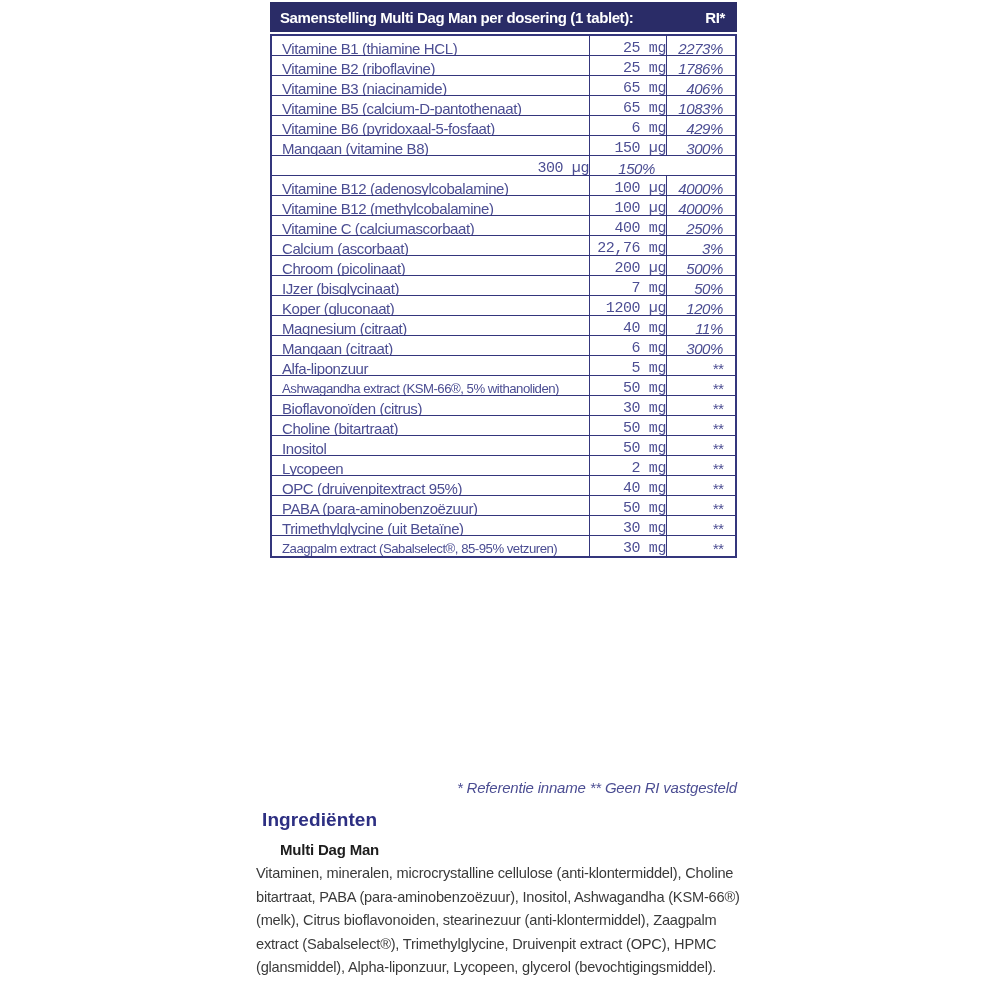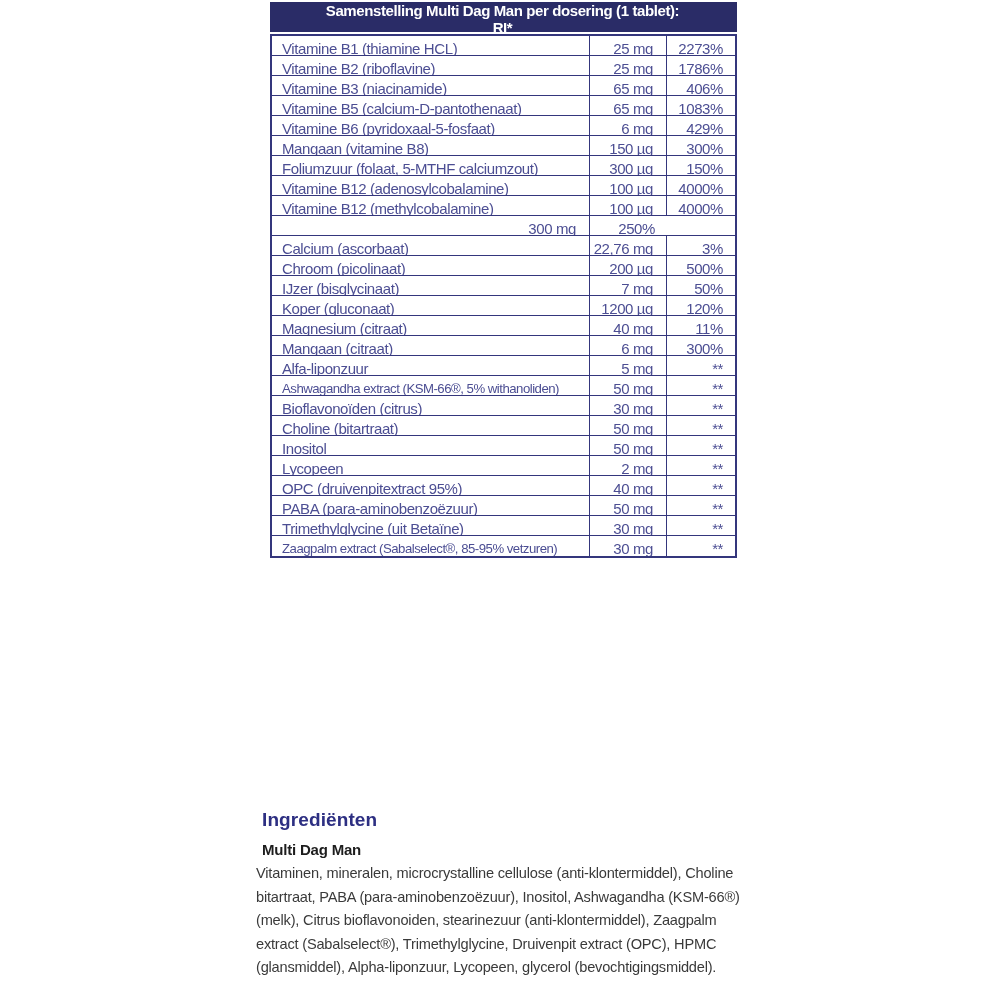--- a/index.html
+++ b/index.html
@@ -27,21 +27,20 @@
     width: 467px;
   }
   .t-header {
     width: 467px; height: 30px;
     background: var(--c-header-bg);
     color: var(--c-white);
     display: flex; justify-content: space-between; align-items: center;
     padding: 0 12px 0 10px;
     font-weight: bold; font-size: 15px; letter-spacing: -0.4px;
     margin-bottom: 2px;
-    flex-direction: column;
   }
   .t-body {
     width: 467px;
     border: 2px solid var(--c-border);
     background: #ffffff;
   }
   .trow {
     display: grid;
     grid-template-columns: 318px 77px 68px;
     height: 20px;
@@ -51,22 +50,22 @@
   .cell {
     color: var(--c-cell-text);
     font-size: 15px;
     line-height: 26px;
     letter-spacing: -0.4px;
     white-space: nowrap;
     overflow: hidden;
   }
   .cell.name  { padding-left: 10px; border-right: 1.5px solid var(--c-border); }
   .cell.name.tight { font-size: 13.2px; letter-spacing: -0.5px; }
-  .cell.amount{ text-align: right; padding-right: 13px; border-right: 1.5px solid var(--c-border); }
-  .cell.ri    { text-align: right; padding-right: 12px; }
+  .cell.amount{ text-align: right; border-right: 1.5px solid var(--c-border); font-family: Liberation Mono, monospace; }
+  .cell.ri    { text-align: right; padding-right: 12px; font-style: italic; }
 
   
   .footnote {
     position: absolute;
     left: 270px; top: 779px;
     width: 467px;
     text-align: right;
     font-style: italic;
     font-size: 15px;
     letter-spacing: -0.2px;
@@ -77,21 +76,21 @@
   .ingredients-heading {
     position: absolute;
     left: 262px; top: 809px;
     font-size: 19px;
     font-weight: bold;
     color: var(--c-heading);
     letter-spacing: 0.1px;
   }
   .product-name {
     position: absolute;
-    left: 262px; top: 841px;
+    left: 280px; top: 841px;
     font-size: 15px;
     font-weight: bold;
     color: var(--c-product);
     letter-spacing: -0.2px;
   }
   .ingredients-text {
     position: absolute;
     left: 256px; top: 862px;
     width: 486px;
     font-size: 14.6px;
@@ -135,36 +134,36 @@
           <div class="cell name">Vitamine B6 (pyridoxaal-5-fosfaat)</div>
           <div class="cell amount">6 mg</div>
           <div class="cell ri">429%</div>
         </div>
         <div class="trow">
           <div class="cell name">Mangaan (vitamine B8)</div>
           <div class="cell amount">150 µg</div>
           <div class="cell ri">300%</div>
         </div>
         <div class="trow">
-          <div class="cell name">Foliumzuur (folaat, 5-MTHF calciumzout)</div>
           <div class="cell amount">300 µg</div>
           <div class="cell ri">150%</div>
         </div>
         <div class="trow">
           <div class="cell name">Vitamine B12 (adenosylcobalamine)</div>
           <div class="cell amount">100 µg</div>
           <div class="cell ri">4000%</div>
         </div>
         <div class="trow">
           <div class="cell name">Vitamine B12 (methylcobalamine)</div>
           <div class="cell amount">100 µg</div>
           <div class="cell ri">4000%</div>
         </div>
         <div class="trow">
-          <div class="cell amount">300 mg</div>
+          <div class="cell name">Vitamine C (calciumascorbaat)</div>
+          <div class="cell amount">400 mg</div>
           <div class="cell ri">250%</div>
         </div>
         <div class="trow">
           <div class="cell name">Calcium (ascorbaat)</div>
           <div class="cell amount">22,76 mg</div>
           <div class="cell ri">3%</div>
         </div>
         <div class="trow">
           <div class="cell name">Chroom (picolinaat)</div>
           <div class="cell amount">200 µg</div>
@@ -236,20 +235,21 @@
           <div class="cell ri">**</div>
         </div>
         <div class="trow">
           <div class="cell name tight">Zaagpalm extract (Sabalselect®, 85-95% vetzuren)</div>
           <div class="cell amount">30 mg</div>
           <div class="cell ri">**</div>
         </div>
       </div>
   </div>
 
+  <div class="footnote">* Referentie inname  ** Geen RI vastgesteld</div>
 
   <div class="ingredients-heading">Ingrediënten</div>
 
   <div class="product-name">Multi Dag Man</div>
 
   <div class="ingredients-text">Vitaminen, mineralen, microcrystalline cellulose (anti-klontermiddel), Choline bitartraat, PABA (para-aminobenzoëzuur), Inositol, Ashwagandha (KSM-66®) (melk), Citrus bioflavonoiden, stearinezuur (anti-klontermiddel), Zaagpalm extract (Sabalselect®), Trimethylglycine, Druivenpit extract (OPC), HPMC (glansmiddel), Alpha-liponzuur, Lycopeen, glycerol (bevochtigingsmiddel).</div>
 
 </div>
 
 </body></html>

